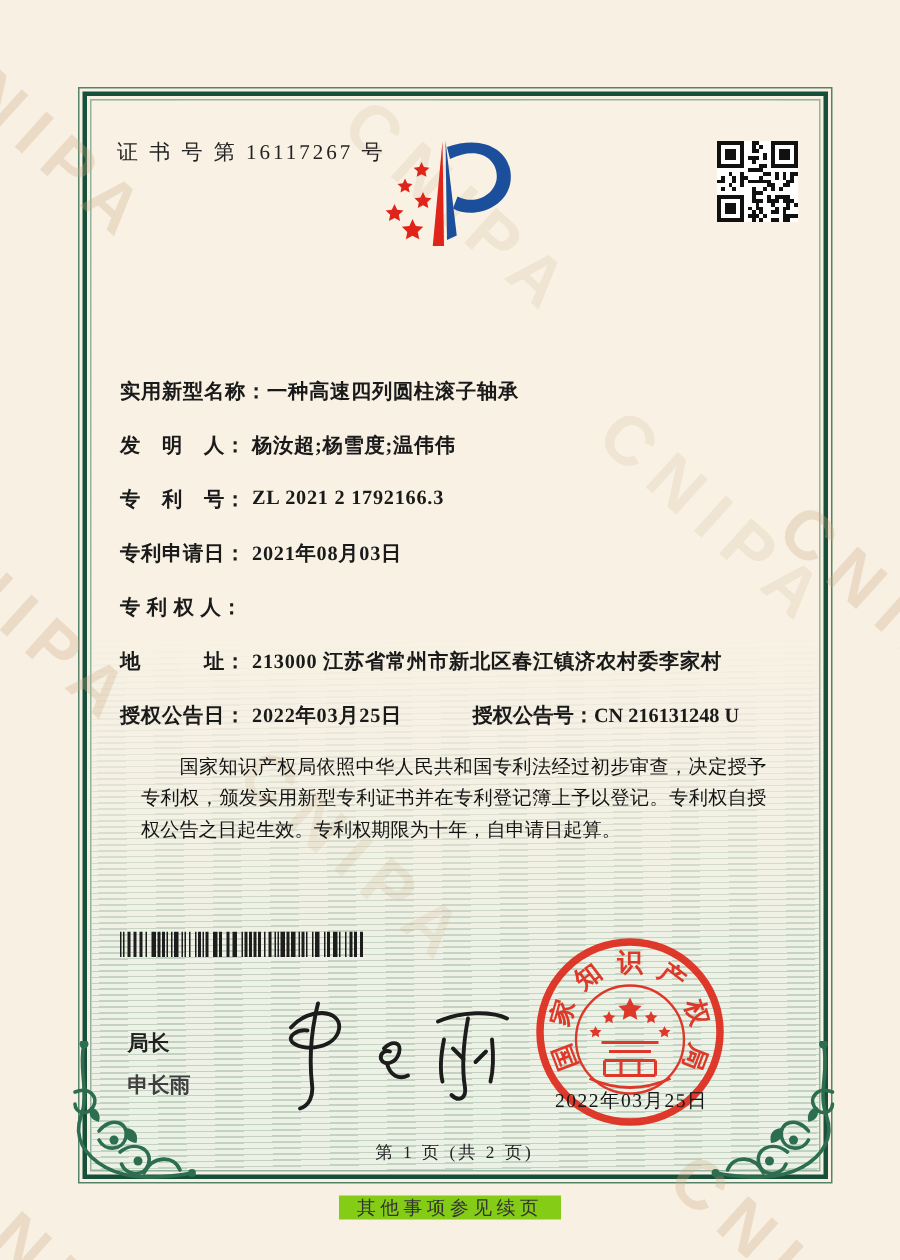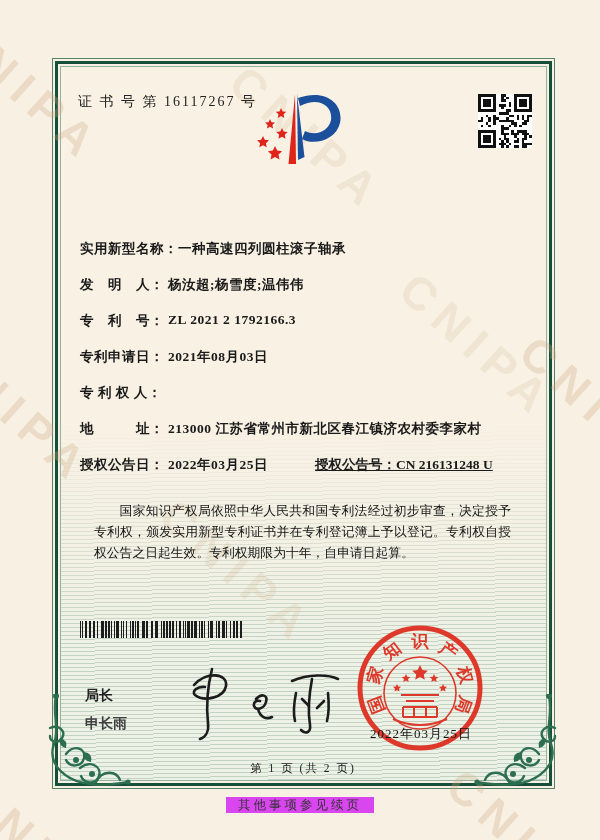--- a/index.html
+++ b/index.html
@@ -21,47 +21,47 @@
         linear-gradient(to bottom, rgba(248,241,228,1) 0%, rgba(248,241,228,1) 50%, rgba(248,241,228,0) 80%),
         repeating-linear-gradient(179deg, rgba(125,160,135,0.38) 0px, rgba(125,160,135,0.38) 1px, rgba(125,160,135,0) 1px, rgba(125,160,135,0) 4px),
         linear-gradient(to bottom,#f8f1e4 0%,#ecf1e6 100%);}
   .content{position:absolute;inset:0;z-index:2;}
   .certno{left:78px;top:93px;font-size:14px;letter-spacing:2px;color:#222;}
   .title{left:53px;top:170px;width:500px;text-align:center;font-size:33px;
       font-weight:bold;letter-spacing:7px;color:#111;}
   .qr{left:478px;top:94px;width:54px;height:54px;}
   .logo{left:250px;top:86px;width:104px;height:84px;}
   
-  .fields{left:80px;top:240px;width:450px;}
+  .fields{left:80px;top:252px;width:450px;}
   .frow{position:relative;height:36px;font-size:13.5px;color:#1a1a1a;
       display:flex;align-items:flex-start;}
   .flabel{display:inline-block;min-width:88px;font-weight:bold;letter-spacing:0.5px;}
   .fvalue{font-weight:bold;letter-spacing:0.5px;}
-  .pair2{position:absolute;left:235px;top:0;white-space:nowrap;font-weight:bold;text-decoration:underline;}
+  .pair2{position:absolute;left:235px;top:0;white-space:nowrap;font-weight:bold;}
   
   .paras{left:79px;top:486px;width:447px;font-size:12.8px;line-height:20.8px;color:#141414;}
   .paras p{margin:15px;text-indent:2em;text-align:justify;}
   .barcode{left:80px;top:621px;width:162px;height:17px;}
   .officer-title{left:85px;top:687px;font-size:14px;font-weight:bold;
       font-family:"Liberation Sans","DejaVu Sans",sans-serif;color:#222;}
   .officer-name{left:85px;top:715px;font-size:14px;font-weight:bold;
       font-family:"Liberation Sans","DejaVu Sans",sans-serif;color:#404040;}
   .signature{left:172px;top:655px;width:185px;height:100px;}
   
   .seal{left:355px;top:623px;width:130px;height:130px;opacity:0.93;
       mix-blend-mode:multiply;}
   .seal-char{position:absolute;left:50%;top:50%;width:18px;height:18px;
       margin:-9px 0 0 -9px;font-size:17px;font-weight:bold;color:#dd2b1c;
       text-align:center;line-height:18px;}
   .seal-date{left:358px;top:725px;width:126px;text-align:center;font-size:13px;
       color:#151515;letter-spacing:1px;z-index:3;}
   .pagenum{left:53px;top:761px;width:500px;text-align:center;font-size:11.5px;
       color:#222;letter-spacing:2px;}
   .footnote{left:0;top:797px;width:600px;text-align:center;font-size:12.5px;color:#333;}
-  .footnote span{background:#d946ef;padding:1px 12px;letter-spacing:3px;}
+  .footnote span{background:#84cc16;padding:1px 12px;letter-spacing:3px;}
   .flourish{position:absolute;z-index:2;}
 </style>
 </head>
 <body>
 
 <div class="wm" style="left:-28px;top:6px;">CNIPA</div>
 <div class="wm faint" style="left:255px;top:55px;">CNIPA</div>
 <div class="wm faint" style="left:425px;top:262px;">CNIPA</div>
 <div class="wm" style="left:-38px;top:328px;">CNIPA</div>
 <div class="wm" style="left:545px;top:325px;">CNIPA</div>

